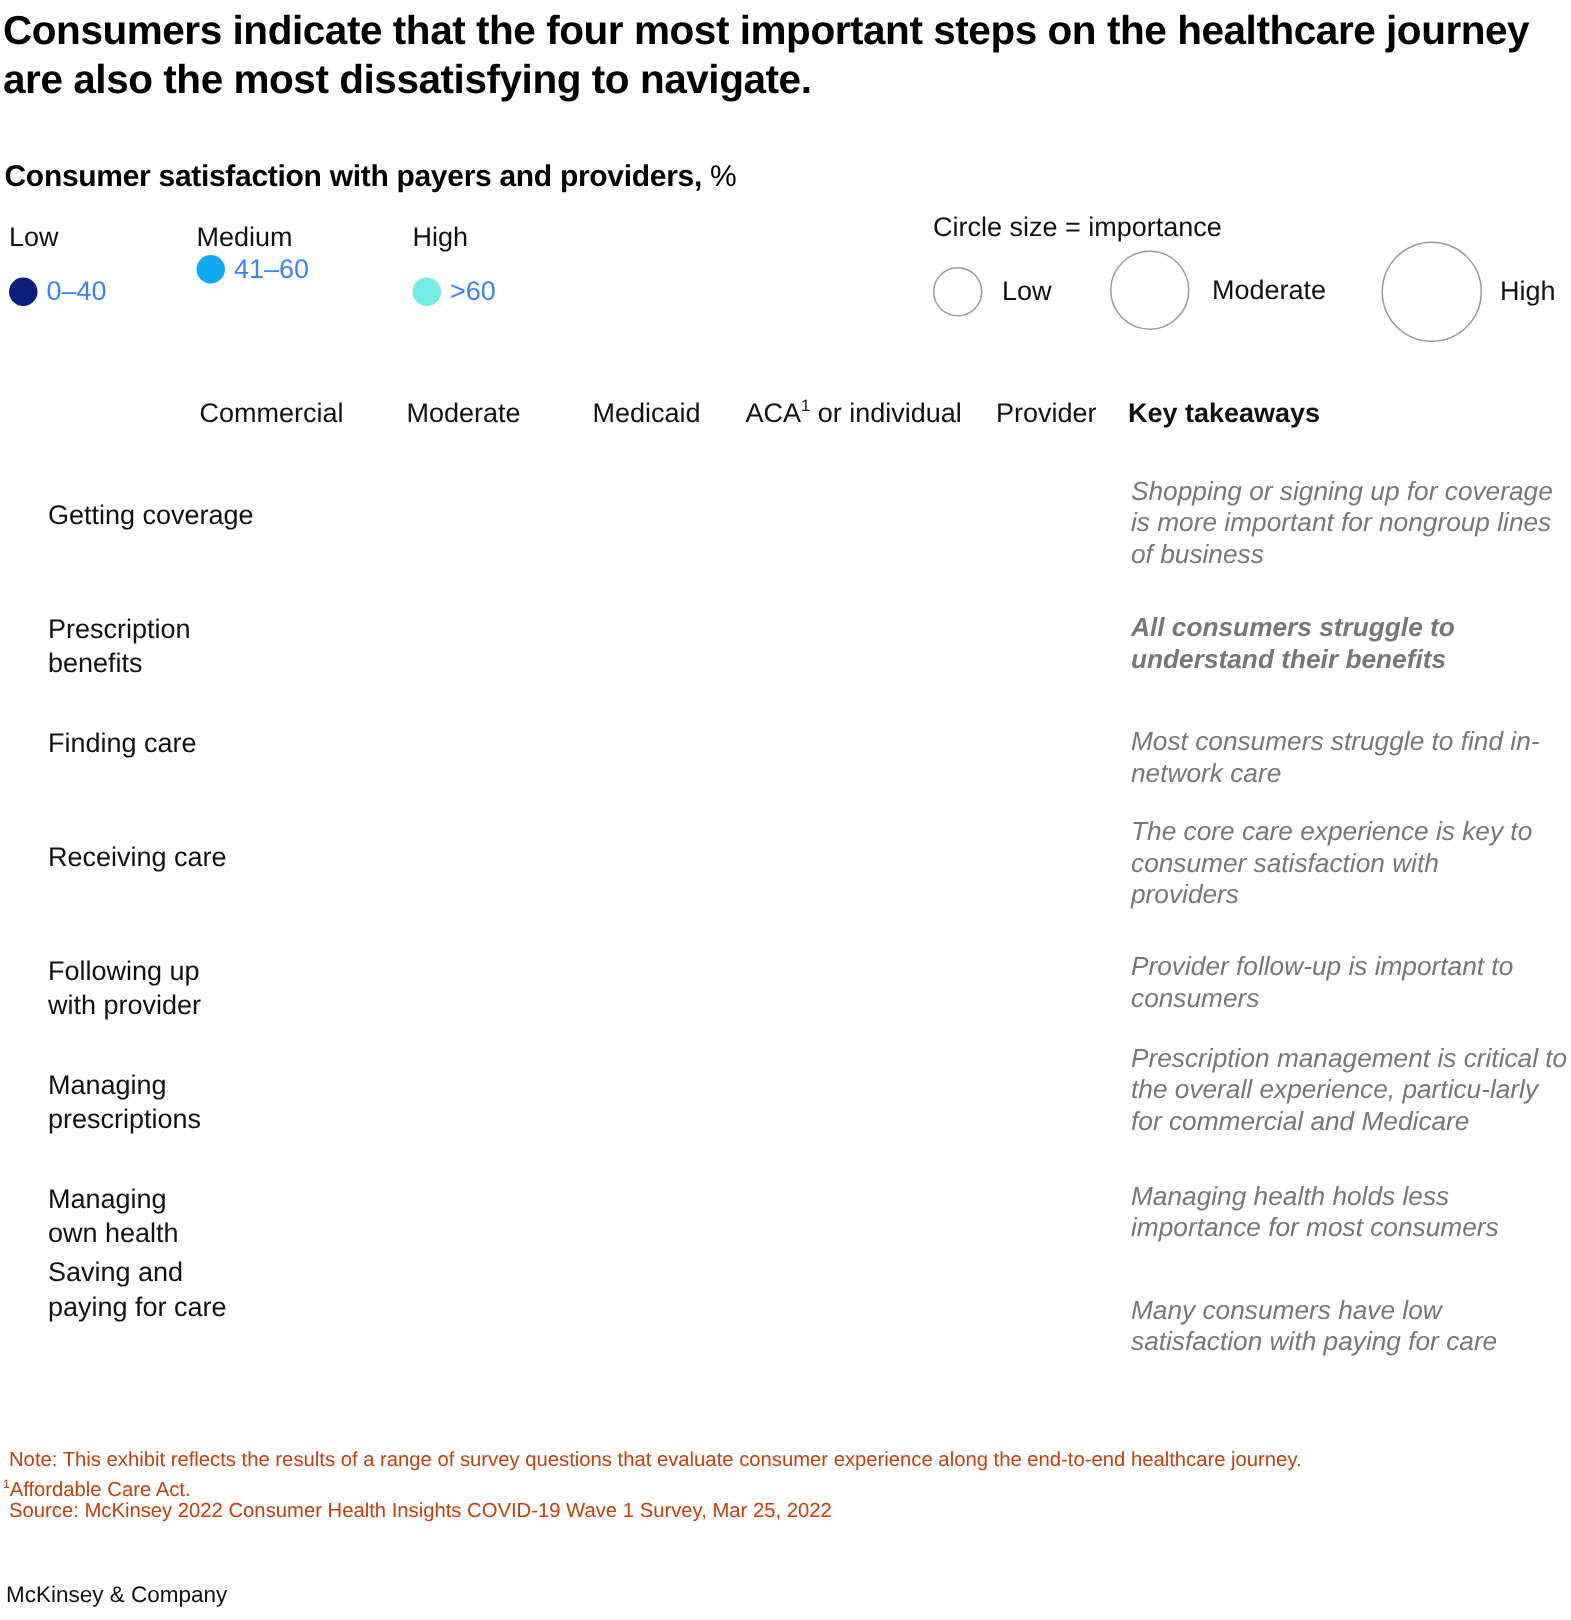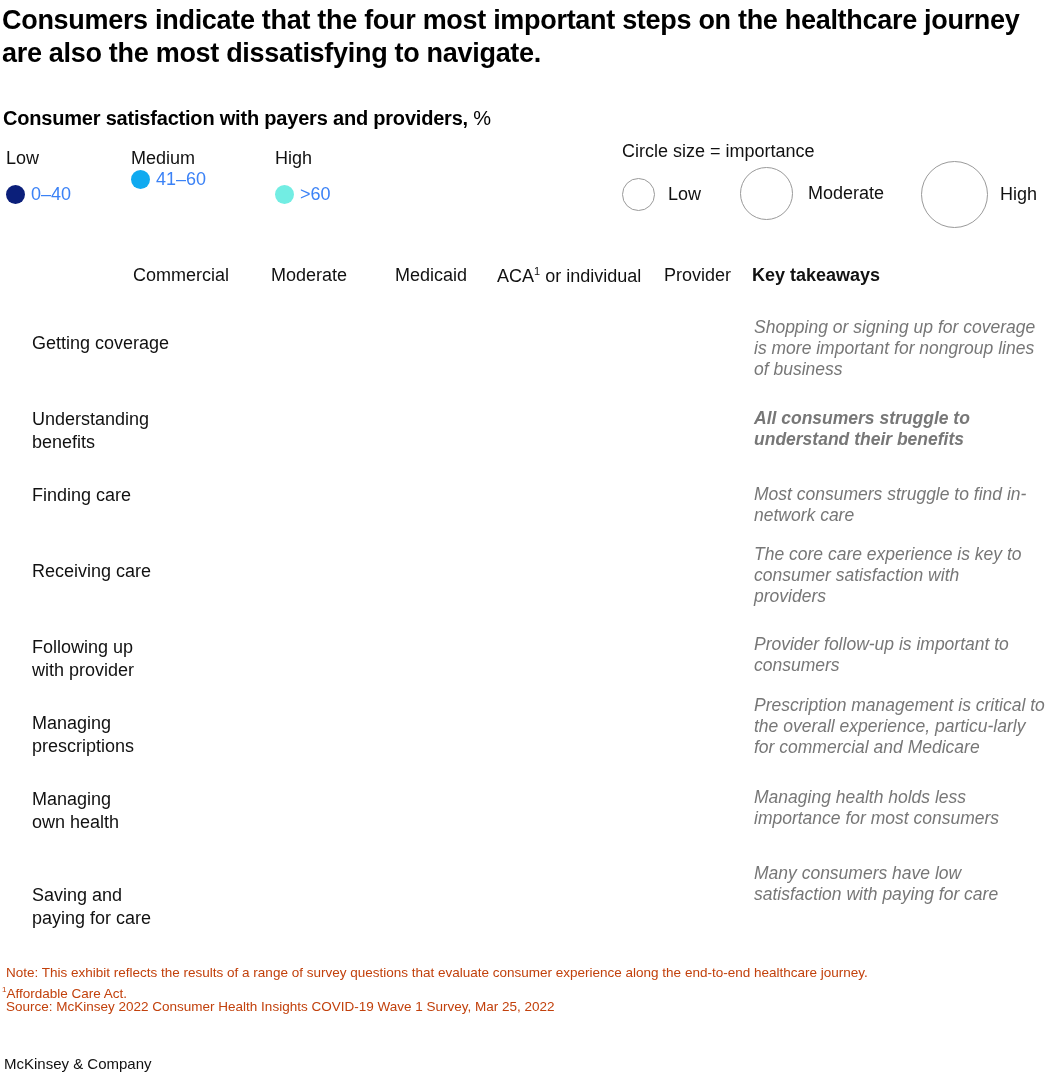--- a/index.html
+++ b/index.html
@@ -79,21 +79,21 @@
 <div class="abs col-head" style="left:664px;">Provider</div>
 <div class="abs col-head bold" style="left:752px;">Key takeaways</div>
 
 <div class="abs row-label" style="top:332px;">
   <div>Getting coverage</div>
   <div></div>
 </div>
 <div class="abs takeaway" style="top:317px;">Shopping or signing up for coverage is more important for nongroup lines of business</div>
 
 <div class="abs row-label" style="top:408px;">
-  <div>Understanding</div>
+  <div>Prescription</div>
   <div>benefits</div>
 </div>
 <div class="abs takeaway" style="top:408px; width:240px;font-weight:bold;">All consumers struggle to understand their benefits</div>
 
 <div class="abs row-label" style="top:484px;">
   <div>Finding care</div>
   <div></div>
 </div>
 <div class="abs takeaway" style="top:484px; width:275px;">Most consumers struggle to find in-network care</div>
 
@@ -114,21 +114,21 @@
   <div>prescriptions</div>
 </div>
 <div class="abs takeaway" style="top:695px;">Prescription management is critical to the overall experience, particu-larly for commercial and Medicare</div>
 
 <div class="abs row-label" style="top:788px;">
   <div>Managing</div>
   <div>own health</div>
 </div>
 <div class="abs takeaway" style="top:787px; width:270px;">Managing health holds less importance for most consumers</div>
 
-<div class="abs row-label" style="top:884px;">
+<div class="abs row-label" style="top:837px;">
   <div>Saving and</div>
   <div>paying for care</div>
 </div>
 <div class="abs takeaway" style="top:863px; width:265px;">Many consumers have low satisfaction with paying for care</div>
 
 <div class="abs footnote" style="top:964px;">Note: This exhibit reflects the results of a range of survey questions that evaluate consumer experience along the end-to-end healthcare journey.</div>
 <div class="abs footnote one" style="top:981px;">
   <sup style="font-size:8px;">1</sup><span>Affordable Care Act.</span>
 </div>
 <div class="abs footnote" style="top:998px;">Source: McKinsey 2022 Consumer Health Insights COVID-19 Wave 1 Survey, Mar 25, 2022</div>

